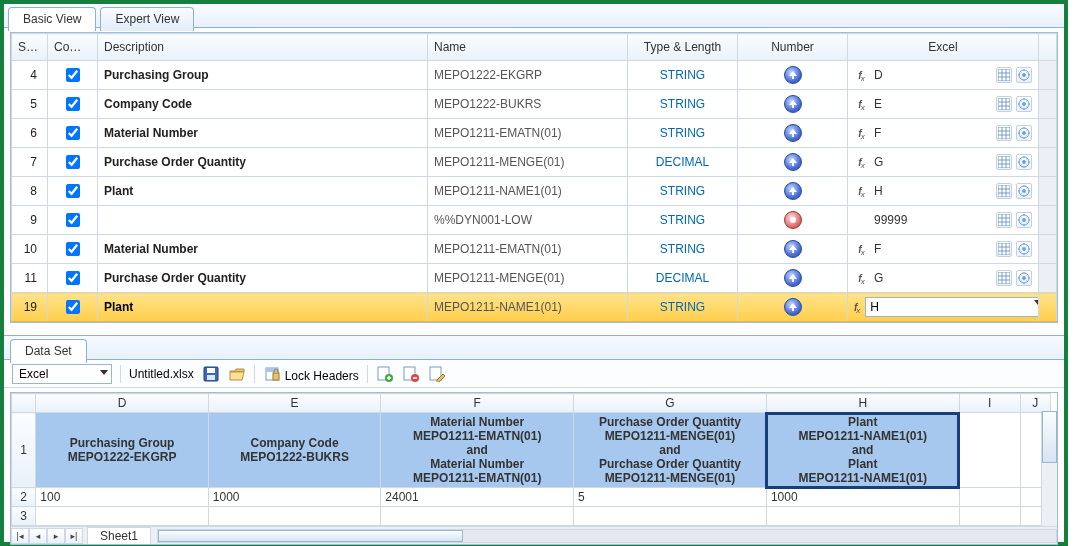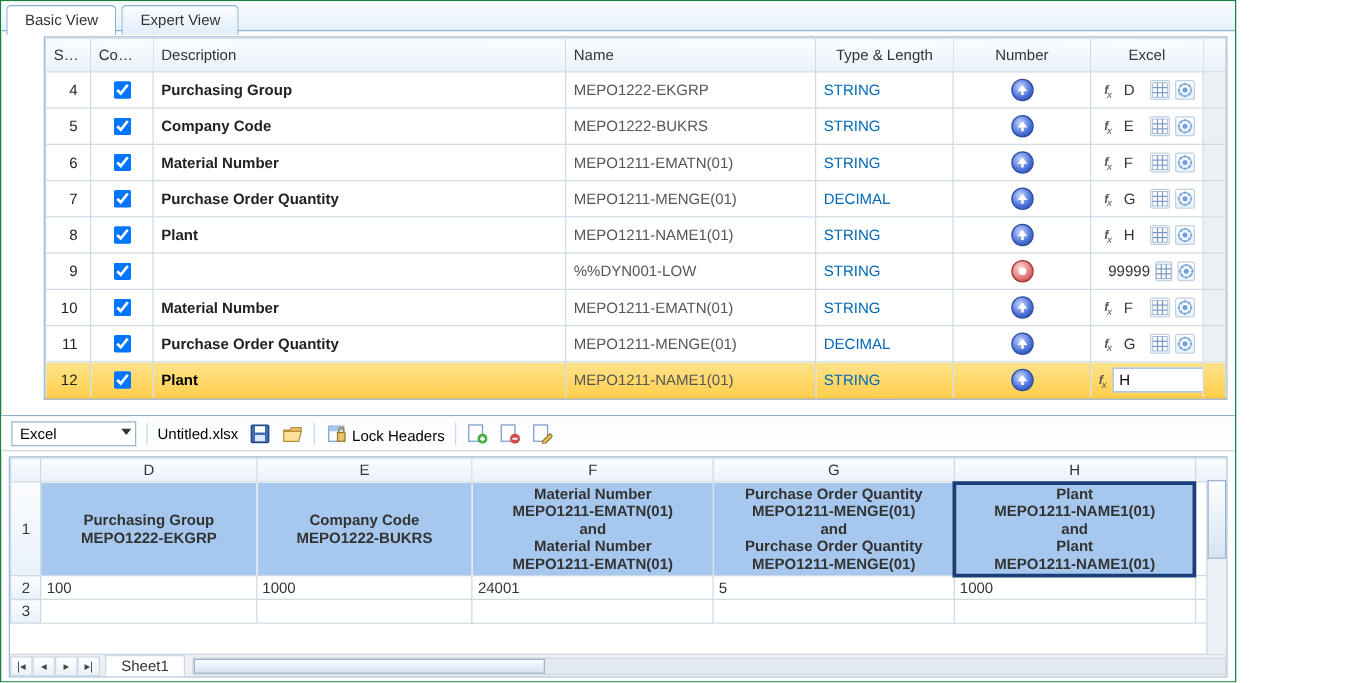--- a/index.html
+++ b/index.html
@@ -1,32 +1,32 @@
 <!DOCTYPE html>
 <html><head>
 <meta charset="utf-8">
 <style>
   * { box-sizing: border-box; }
   html, body { margin:0; padding:0; font-family: "Segoe UI", Tahoma, Arial, sans-serif; font-size:12px; color:#333; background:#fff; }
-  .root { width:989px; height:546px; border:1px solid #15803d; position:relative; background:#fff; display:flex; flex-direction:column; }
+  .root { width:1068px; height:546px; border:4px solid #15803d; position:relative; background:#fff; display:flex; flex-direction:column; }
   
   .tabstrip { height:24px; background:linear-gradient(#f7fbff,#e8f1fb); border-bottom:1px solid #8fb1d1; display:flex; position:relative; }
   .tabstrip .tab { padding:4px 14px 0 14px; height:24px; border:1px solid #8fb1d1; border-bottom:none; margin-left:4px; margin-top:2px; border-radius:4px 4px 0 0; background:linear-gradient(#fafcff,#e1edf9); cursor:pointer; position:relative; top:1px; }
   .tabstrip .tab.active { background:#fff; z-index:2; }
-  .panel-body { flex:0 0 auto; padding:4px 6px 6px 6px;margin-left:28px; }
+  .panel-body { flex:0 0 auto; padding:4px 6px 6px 6px; }
   
   .grid { border:1px solid #a0bcd6; background:#fff; }
   .grid table { border-collapse:collapse; width:100%; table-layout:fixed; }
   .grid th, .grid td { border:1px solid #cfd9e3; padding:4px 6px; height:27px; overflow:hidden; white-space:nowrap; text-overflow:ellipsis; }
   .grid th { background:linear-gradient(#fbfdff,#e9f1f9); font-weight:400; color:#333; text-align:left; position:sticky; top:0; }
   .grid th.ctr, .grid td.ctr { text-align:center; }
   .grid td.sno { text-align:right; color:#222; padding-right:10px; }
   .grid td.desc { font-weight:600; color:#222; }
   .grid td.name { color:#555; }
-  .grid td.type { color:#0068b5; }
+  .grid td.type { text-align:center; color:#0068b5; }
   .grid tr.selected td { background:linear-gradient(#ffe28a,#ffcf4b); border-top:1px solid #e6b84a; border-bottom:1px solid #e6b84a; }
   .grid tr.selected td.sno { background:linear-gradient(#ffe28a,#ffcf4b); }
   .grid tr.selected td.desc { color:#000; }
   .chk { width:14px; height:14px; }
   
   .map-icon { display:inline-flex; width:18px; height:18px; border-radius:50%; border:1px solid #2a4fa0; background:radial-gradient(circle at 40% 35%, #c9dbff, #4a6dd8 60%, #27409a); align-items:center; justify-content:center; }
   .map-icon svg { display:block; }
   .map-icon.red { border:1px solid #a03a3a; background:radial-gradient(circle at 40% 35%, #ffe0e0, #e07272 60%, #b03030); }
   .valcell { display:flex; align-items:center; gap:4px; }
   .fx { width:16px; height:16px; display:inline-flex; align-items:center; justify-content:center; color:#555; font-size:10px; font-style:italic; position:relative; }
@@ -374,21 +374,21 @@
                       <g stroke="#6fa3d8">
                         <path d="M6 0v2M6 10v2M0 6h2M10 6h2M2 2l1.4 1.4M8.6 8.6L10 10M2 10l1.4-1.4M8.6 3.4L10 2"></path>
                       </g>
                     </svg>
                   </span>
                 </div>
               </td>
               <td class="scrollcol"></td>
             </tr>
             <tr class="selected">
-              <td class="sno">12</td>
+              <td class="sno">19</td>
               <td class="ctr"><input type="checkbox" class="chk" checked="" style=""></td>
               <td class="desc">Plant</td>
               <td class="name">MEPO1211-NAME1(01)</td>
               <td class="type">STRING</td>
               <td class="ctr"><span class="map-icon">
                   <svg width="10" height="10">
                     <path d="M5 1 L9 6 H6 V9 H4 V6 H1 Z" fill="#fff"></path>
                   </svg>
                 </span></td>
               <td>
@@ -404,20 +404,23 @@
                 </div>
               </td>
               <td class="scrollcol"></td>
             </tr>
           </tbody>
       </table>
     </div>
   </div>
 
   <div class="data-set-band">
+    <div class="data-set-tabs">
+      <div class="tab">Data Set</div>
+    </div>
     <div class="ds-toolbar">
       <div class="ds-combo">
         <input value="Excel" style="">
         <div class="drop"></div>
       </div>
       <div class="vbar"></div>
       <span class="tlabel">Untitled.xlsx</span>
       <span class="ticon">
         <svg width="16" height="16">
             <rect x="1" y="1" width="14" height="14" rx="1" fill="#3b6bb5" stroke="#20417a"></rect>

